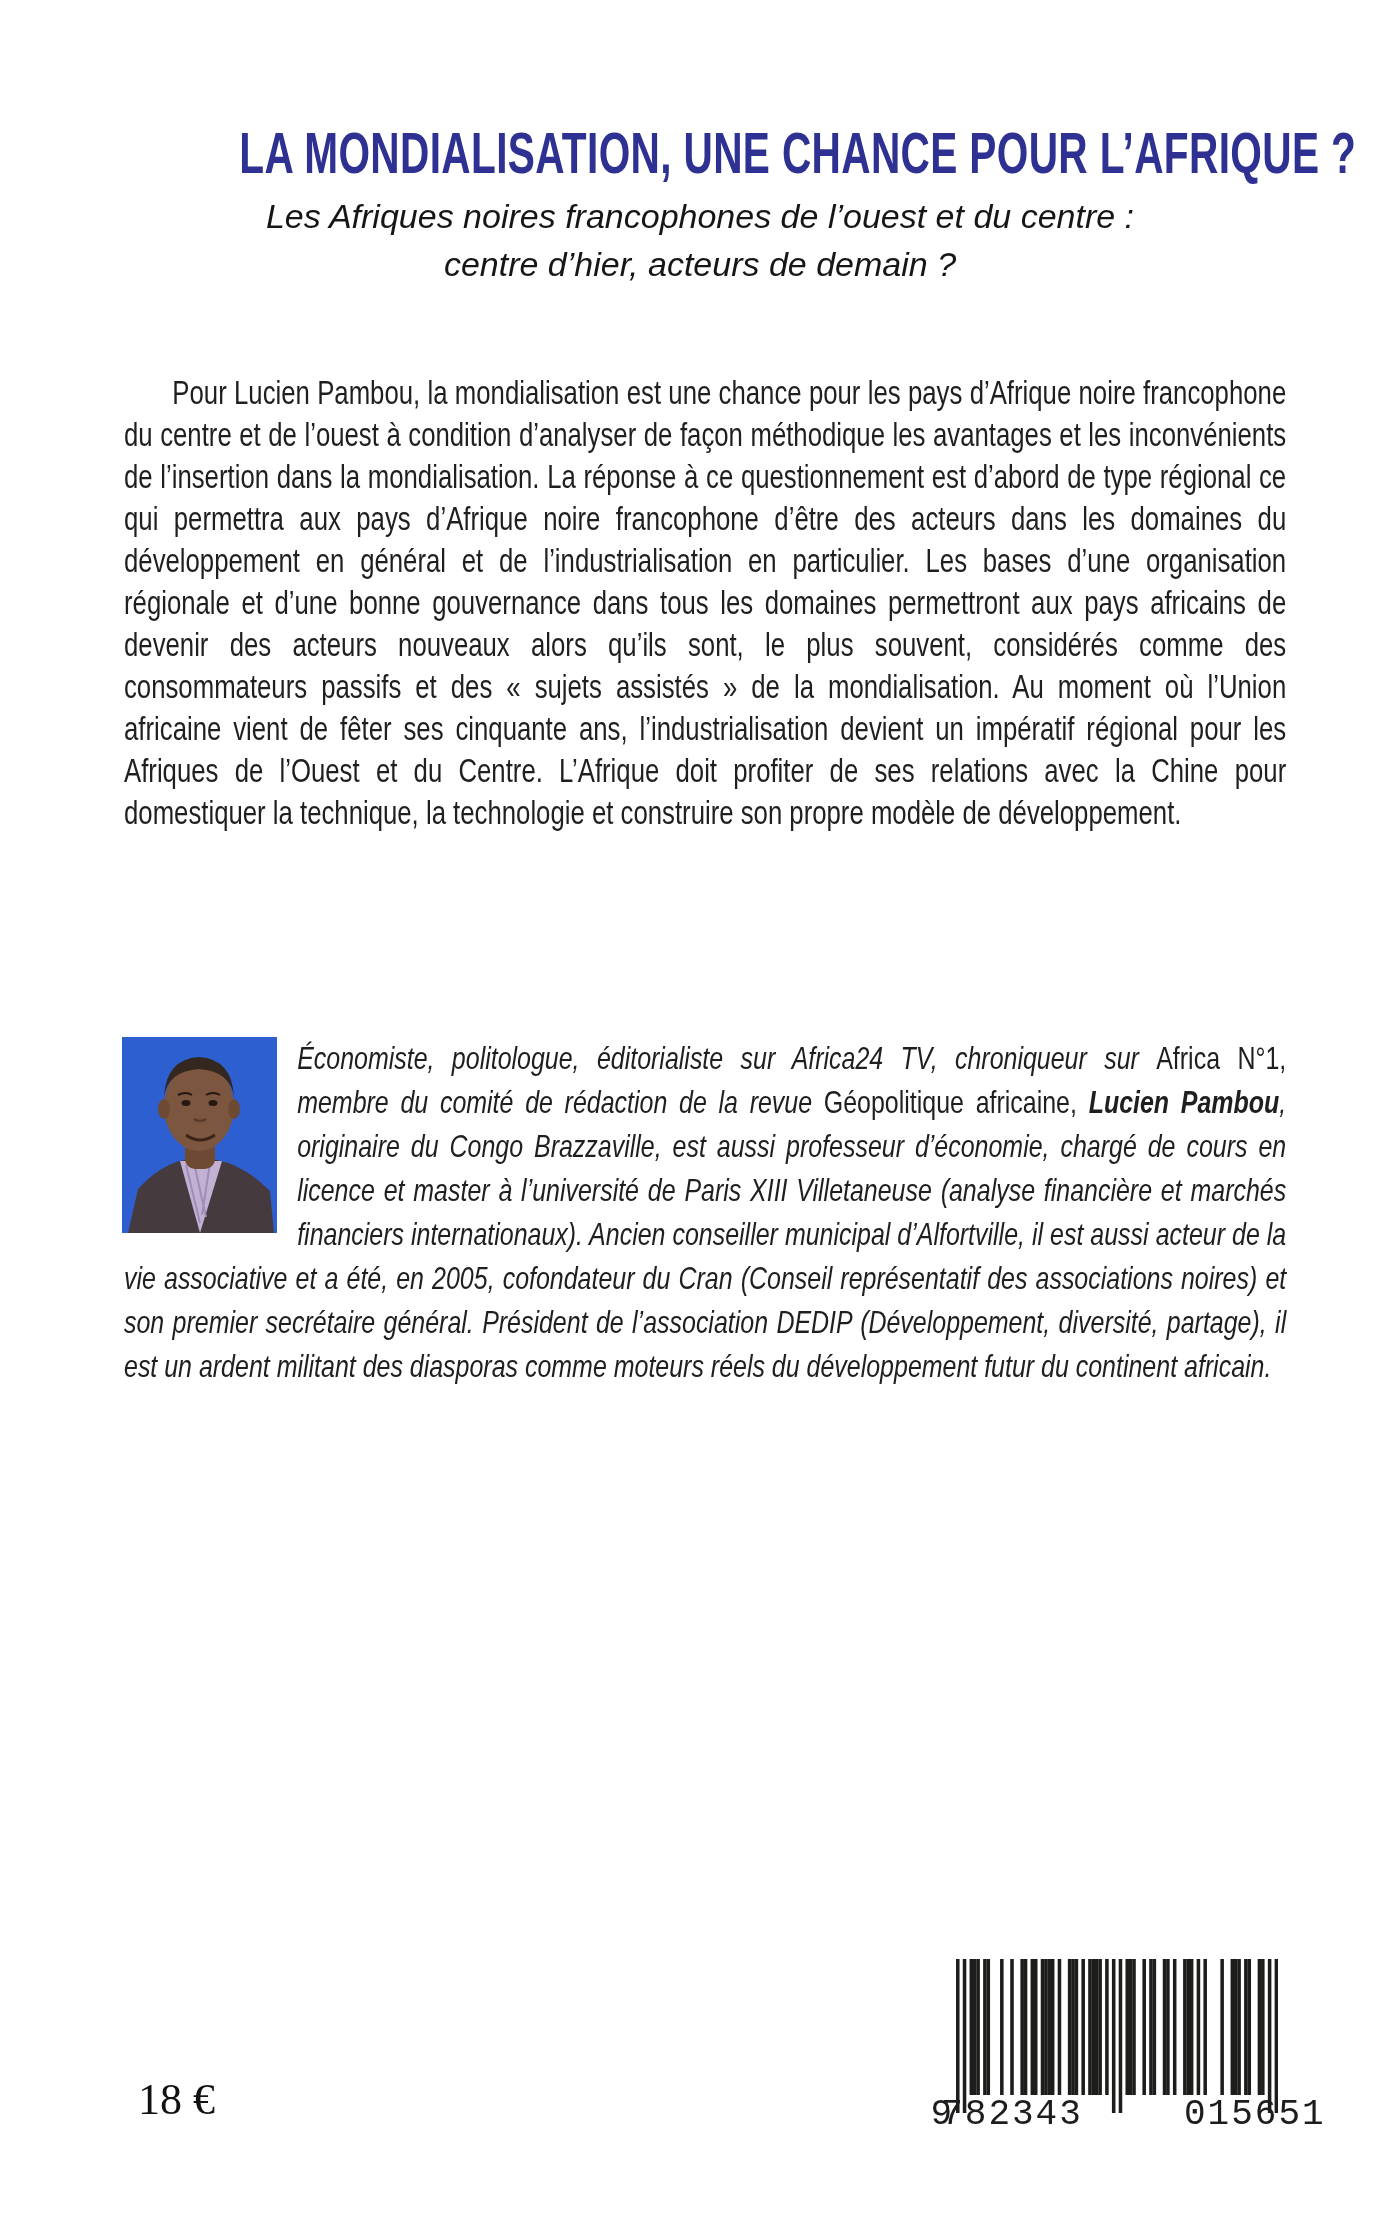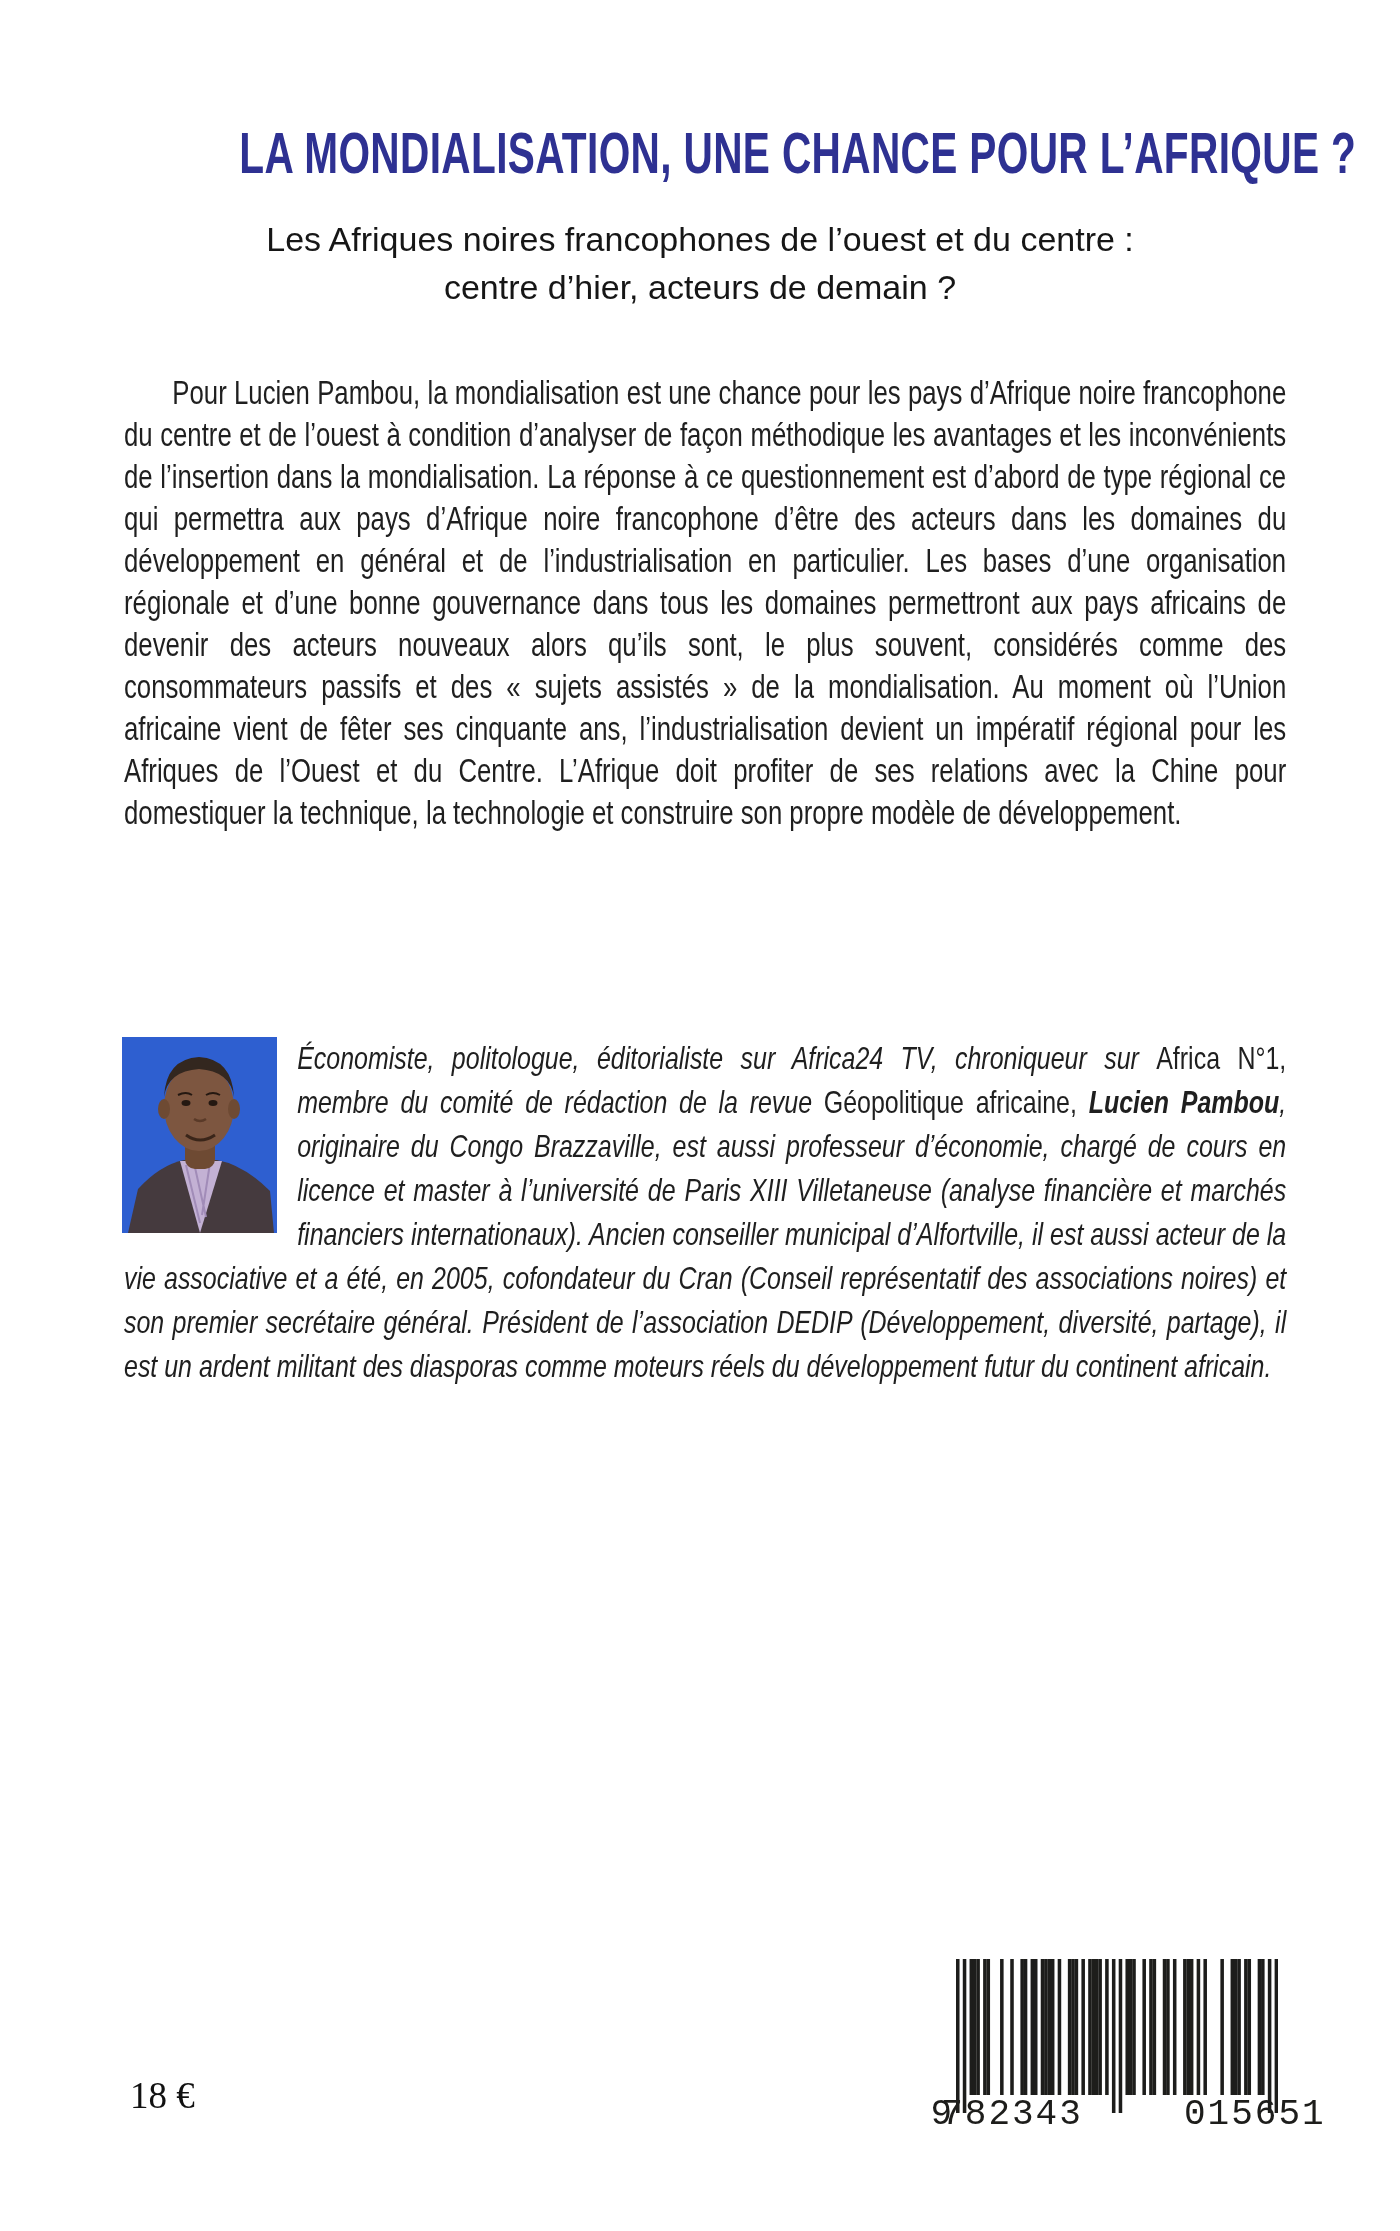--- a/index.html
+++ b/index.html
@@ -8,21 +8,21 @@
     overflow:hidden;font-family:"Liberation Sans",sans-serif;color:#1c1c1c;
   }
 
   
   .title-wrap{position:absolute;left:0;top:124px;width:1153px;text-align:center;}
   .title-inner{
     display:inline-block;white-space:nowrap;font-weight:bold;font-size:58px;line-height:1.0;
     color:#2e3192;transform:scaleX(0.70);transform-origin:center top;letter-spacing:0.5px;
   }
   .subtitle{position:absolute;left:0;top:192px;width:1400px;text-align:center;
-    font-size:34px;line-height:48px;color:#161616;margin-top:23px;}
+    font-style:italic;font-size:34px;line-height:48px;color:#161616;}
 
   
   .synopsis-wrap{position:absolute;left:124px;top:372px;width:1490px;
     transform:scaleX(0.78);transform-origin:left top;}
   .synopsis{margin:0;font-size:33px;line-height:42px;text-align:justify;
     text-indent:62px;color:#1f1f1f;}
 
   
   .bio-wrap{position:absolute;left:124px;top:1036px;width:1490px;
     transform:scaleX(0.78);transform-origin:left top;}
@@ -31,22 +31,22 @@
   .photo-spacer{float:left;width:222px;height:205px;}
   .seg-italic{font-style:italic;}
   .seg-roman{font-style:normal;}
   .seg-bold-italic{font-style:italic;font-weight:bold;}
 
   .photo{position:absolute;left:122px;top:1037px;width:155px;height:196px;}
   .photo svg{display:block;width:100%;height:100%;}
 
   
   .isbn{position:absolute;left:122px;top:2038px;font-size:31px;color:#232323;letter-spacing:0.5px;}
-  .price{position:absolute;left:130px;top:2074px;font-family:"Liberation Serif",serif;
-    font-size:37px;color:#111111;}
+  .price{position:absolute;left:138px;top:2074px;font-family:"Liberation Serif",serif;
+    font-size:44px;color:#111111;}
 
   .barcode{position:absolute;left:956px;top:1959px;width:322px;height:175px;}
   .barcode svg{position:absolute;left:0;top:0;}
   .barcode svg rect{fill:#1d1d1b;}
   .bc-digit{position:absolute;font-family:"Liberation Mono",monospace;
     font-size:36px;color:#1d1d1b;top:2094px;}
   .bc-first{left:918px;width:34px;text-align:right;}
   .bc-left{left:939px;width:146px;letter-spacing:2px;text-align:center;}
   .bc-right{left:1184px;width:146px;letter-spacing:2px;}
 </style>

